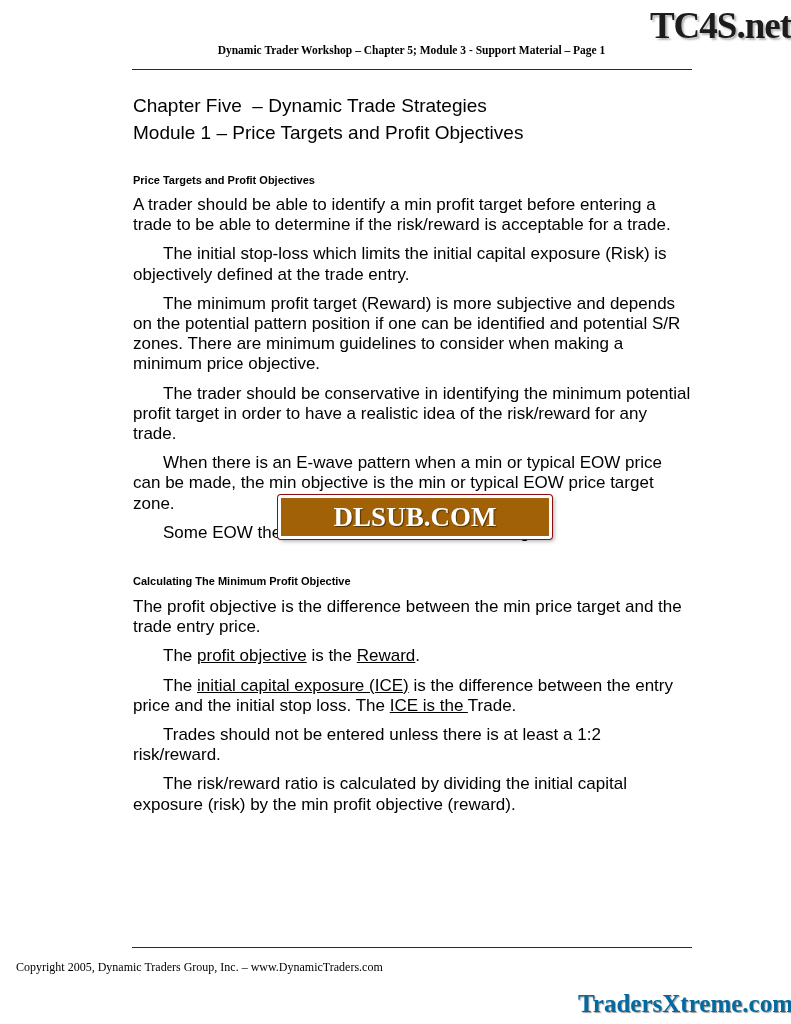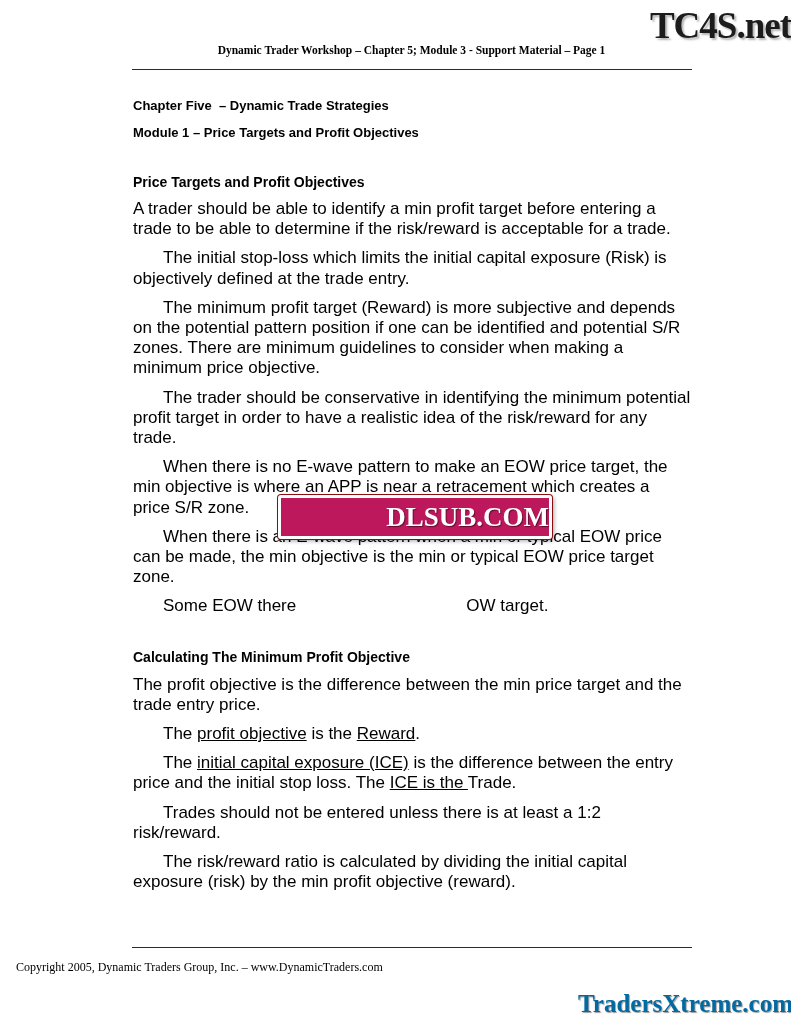--- a/index.html
+++ b/index.html
@@ -46,27 +46,27 @@
     color: #0369a1;
     text-shadow: 1px 1px 1px rgba(90,90,90,0.6);
     white-space: nowrap;
   }
   .wm-center {
     position: absolute;
     left: 262px;
     top: 495px;
     width: 268px;
     height: 38px;
-    background: #be185d;
+    background: #a16207;
     border: 3px solid #ffffff;
     box-shadow: 0 0 0 1px #8b0d12, 2px 2px 4px rgba(0,0,0,0.35);
     border-radius: 3px;
     display: flex;
     align-items: center;
-    justify-content: flex-end;
+    justify-content: center;
   }
   .wm-center span {
     font-family: "Liberation Serif", serif;
     font-size: 27px;
     font-weight: bold;
     color: #ffffff;
     letter-spacing: 0px;
     text-shadow: 1px 1px 1px rgba(0,0,0,0.5);
     white-space: nowrap;
   }
@@ -100,27 +100,27 @@
   }
 
   
   .content {
     position: absolute;
     left: 117px;
     top: 92px;
     width: 558px;
   }
   .h-line {
-    font-size: 13px;
-    font-weight: bold;
+    font-size: 19px;
+    font-weight: normal;
     line-height: 27px;
     white-space: pre;
   }
   .sec-head {
-    font-size: 14px;
+    font-size: 11px;
     font-weight: bold;
     margin-top: 28px;
     margin-bottom: 9px;
   }
   .sec-head.second {
     margin-top: 32px;
     margin-bottom: 10px;
   }
   p {
     margin: 0 0 0 0;
@@ -151,21 +151,20 @@
 
     <div class="h-line">Chapter Five  – Dynamic Trade Strategies</div>
     <div class="h-line">Module 1 – Price Targets and Profit Objectives</div>
 
     <div class="sec-head">Price Targets and Profit Objectives</div>
 
     <p class="flush">A trader should be able to identify a min profit target before entering a trade to be able to determine if the risk/reward is acceptable for a trade.</p>
     <p class="ind">The initial stop-loss which limits the initial capital exposure (Risk) is objectively defined at the trade entry.</p>
     <p class="ind">The minimum profit target (Reward) is more subjective and depends on the potential pattern position if one can be identified and potential S/R zones. There are minimum guidelines to consider when making a minimum price objective.</p>
     <p class="ind">The trader should be conservative in identifying the minimum potential profit target in order to have a realistic idea of the risk/reward for any trade.</p>
-    <p class="ind">When there is no E-wave pattern to make an EOW price target, the min objective is where an APP is near a retracement which creates a price S/R zone.</p>
     <p class="ind">When there is an E-wave pattern when a min or typical EOW price can be made, the min objective is the min or typical EOW price target zone.</p>
     <p class="ind"><span>Some EOW there</span><span style="display:inline-block;width:170px"></span><span>OW target.</span></p>
 
     <div class="sec-head second">Calculating The Minimum Profit Objective</div>
 
     <p class="flush">The profit objective is the difference between the min price target and the trade entry price.</p>
     <p class="ind"><span>The </span><span class="u">profit objective</span><span> is the </span><span class="u">Reward</span><span>.</span></p>
     <p class="ind"><span>The </span><span class="u">initial capital exposure (ICE)</span><span> is the difference between the entry price and the initial stop loss. The </span><span class="u">ICE is the </span><span>Trade.</span></p>
     <p class="ind">Trades should not be entered unless there is at least a 1:2 risk/reward.</p>
     <p class="ind">The risk/reward ratio is calculated by dividing the initial capital exposure (risk) by the min profit objective (reward).</p>

